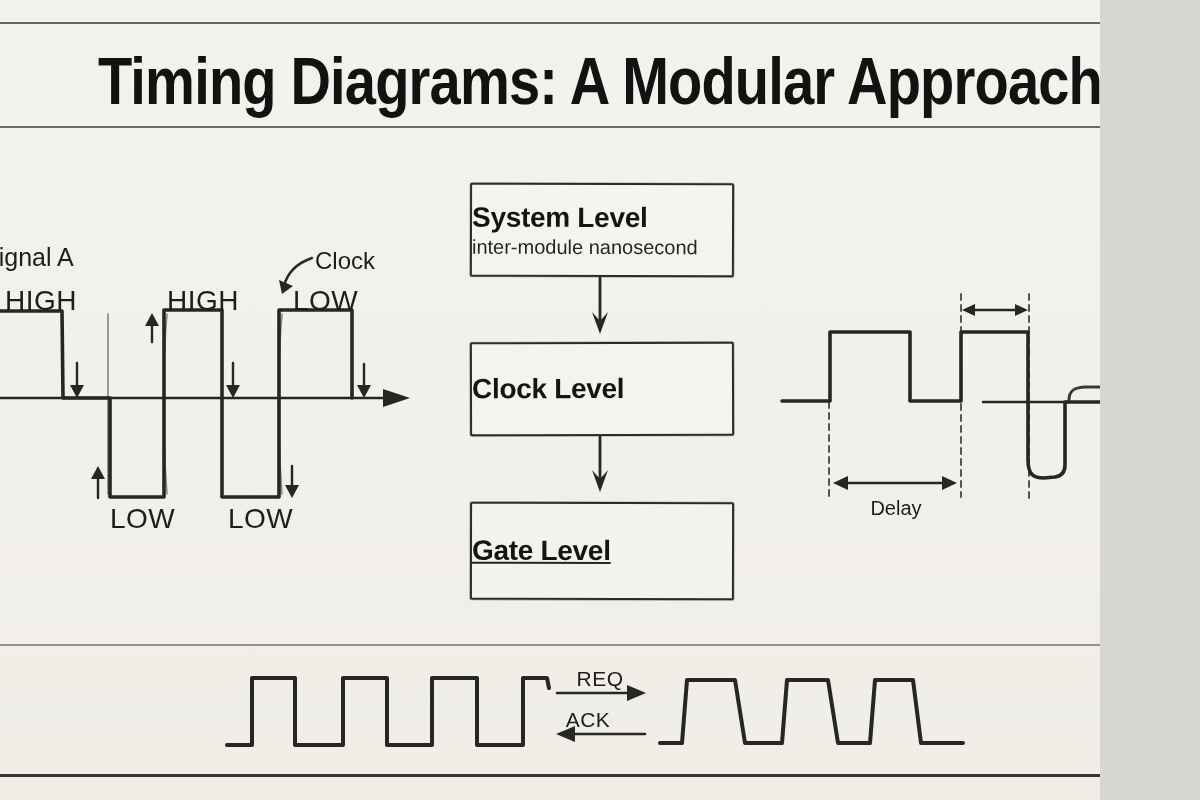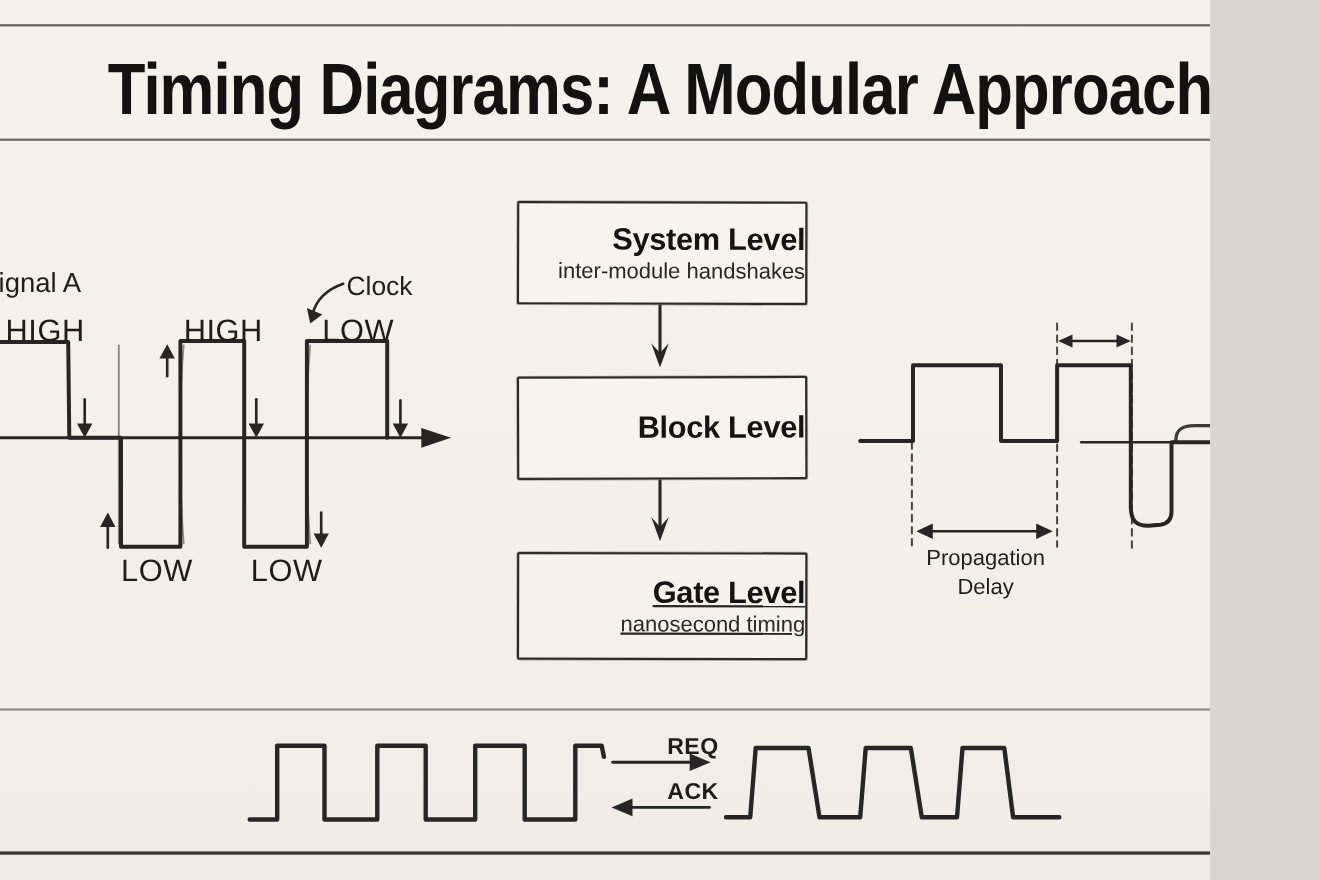--- a/index.html
+++ b/index.html
@@ -33,30 +33,30 @@
   .lbl.high1{left:5px;top:285px;}
   .lbl.high2{left:167px;top:285px;}
   .lbl.lowtop{left:293px;top:285px;}
   .lbl.lowb1{left:110px;top:503px;}
   .lbl.lowb2{left:228px;top:503px;}
 
   .lbl.timing2{font-size:20px;line-height:1.32;text-align:center;}
   .lbl.setup{left:945px;top:249px;width:100px;}
   .lbl.prop{left:821px;top:495px;width:150px;}
 
-  .lbl.hs{font-size:21px;font-weight:700;letter-spacing:.5px;text-align:center;width:60px;margin-left:30px;}
+  .lbl.hs{font-size:21px;font-weight:400;letter-spacing:.5px;text-align:center;width:60px;}
   .lbl.req{left:570px;top:667px;}
-  .lbl.ack{left:570px;top:708px;}
+  .lbl.ack{left:558px;top:708px;}
 
   .fc-box{
     position:absolute;left:470px;width:260px;
     border:2.5px solid #2b2b2b;border-radius:2px;
     background:rgba(250,249,245,.35);
     box-shadow:0 0 0 .6px rgba(43,43,43,.35);
-    display:flex;flex-direction:column;justify-content:center;align-items:flex-end;
+    display:flex;flex-direction:column;justify-content:center;align-items:flex-start;
     gap:2px;text-align:center;
   }
   .fc-box.b1{top:183px;height:90px;transform:rotate(.15deg);}
   .fc-box.b2{top:342px;height:90px;transform:rotate(-.15deg);}
   .fc-box.b3{top:502px;height:94px;transform:rotate(.1deg);text-decoration:underline;}
   .fc-title{font-size:28px;font-weight:700;color:#141414;letter-spacing:-.3px;}
   .fc-sub{font-size:20px;color:#262626;}
 
   svg{position:absolute;overflow:visible;}
   .stroke{stroke:#262626;fill:none;stroke-linecap:round;stroke-linejoin:round;}
@@ -119,28 +119,27 @@
   <div class="lbl signal">Signal A</div>
   <div class="lbl hl high1">HIGH</div>
   <div class="lbl hl high2">HIGH</div>
   <div class="lbl clock">Clock</div>
   <div class="lbl hl lowtop">LOW</div>
   <div class="lbl hl lowb1">LOW</div>
   <div class="lbl hl lowb2">LOW</div>
 
   <div class="fc-box b1">
     <div class="fc-title">System Level</div>
-    <div class="fc-sub">inter-module handshakes</div>
+    <div class="fc-sub">inter-module nanosecond</div>
   </div>
   <div class="fc-box b2">
-    <div class="fc-title">Block Level</div>
+    <div class="fc-title">Clock Level</div>
   </div>
   <div class="fc-box b3">
     <div class="fc-title">Gate Level</div>
-    <div class="fc-sub">nanosecond timing</div>
   </div>
 
   <svg style="left:578px;top:274px" width="44" height="228" viewBox="0 0 44 228">
     <g>
       <path class="stroke" d="M22,4 L22,46" stroke-width="2.8"></path>
       <polygon class="fillink" points="22,60 14,38 22,47 30,38"></polygon>
     </g>
     <g>
       <path class="stroke" d="M22,163 L22,204" stroke-width="2.8"></path>
       <polygon class="fillink" points="22,218 14,196 22,205 30,196"></polygon>
@@ -168,21 +167,20 @@
     </g>
 
     <g>
       <path class="stroke" d="M76,253 L174,253" stroke-width="2.3"></path>
       <polygon class="fillink" points="63,253 78,246 78,260"></polygon>
       <polygon class="fillink" points="187,253 172,246 172,260"></polygon>
     </g>
   </svg>
 
   <div class="lbl timing2 prop">
-    <div>Propagation</div>
     <div>Delay</div>
   </div>
 
   <svg style="left:180px;top:650px" width="820" height="110" viewBox="0 0 820 110">
 
     <path class="stroke" stroke-width="4" d="M47,95 L72,95 L72,28 L115,28 L115,95 L163,95 L163,28 L207,28 L207,95
              L252,95 L252,28 L297,28 L297,95 L343,95 L343,28 L367,28 L369,38"></path>
 
     <path class="stroke" stroke-width="4" d="M480,93 L502,93 L507,30 L555,30 L565,93 L602,93 L607,30 L648,30 L658,93
              L690,93 L695,30 L733,30 L741,93 L783,93"></path>

